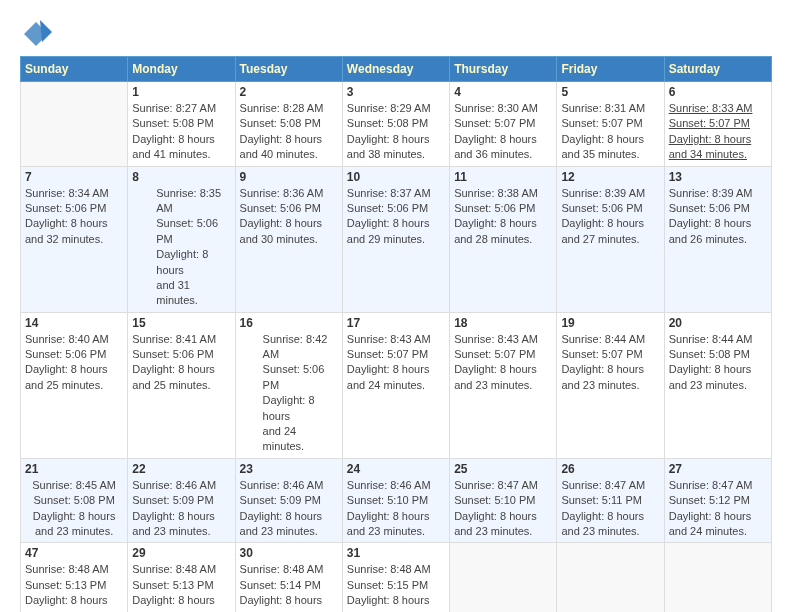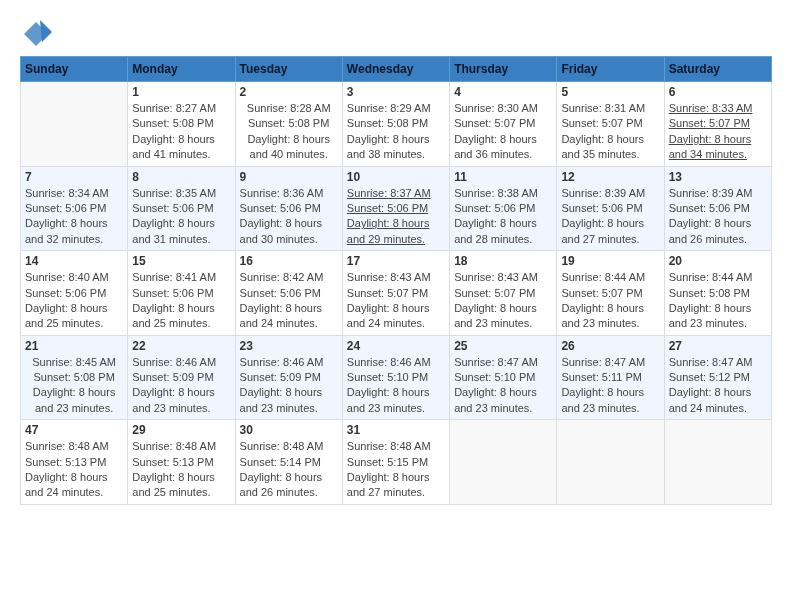--- a/index.html
+++ b/index.html
@@ -54,21 +54,21 @@
       font-size: 14px;
       color: #555;
     }
     .calendar {
       width: 100%;
       border-collapse: collapse;
       table-layout: fixed;
     }
     .calendar th {
       background-color: #3a7fc1;
-      color: #0f172a;
+      color: #fef9c3;
       font-size: 12px;
       font-weight: bold;
       padding: 5px 4px;
       text-align: left;
       border: 1px solid #5a9fd4;
     }
     .calendar td {
       border: 1px solid #ddd;
       vertical-align: top;
       padding: 3px 4px;
@@ -141,21 +141,21 @@
           <td class="empty"></td>
           <td>
             <span class="day-number">1</span>
             <div class="day-info" style="white-space: pre-line;">Sunrise: 8:27 AM
 Sunset: 5:08 PM
 Daylight: 8 hours
 and 41 minutes.</div>
           </td>
           <td>
             <span class="day-number">2</span>
-            <div class="day-info" style="white-space: pre-line; text-align: center;">Sunrise: 8:28 AM
+            <div class="day-info" style="white-space: pre-line;">Sunrise: 8:28 AM
 Sunset: 5:08 PM
 Daylight: 8 hours
 and 40 minutes.</div>
           </td>
           <td>
             <span class="day-number">3</span>
             <div class="day-info" style="white-space: pre-line;">Sunrise: 8:29 AM
 Sunset: 5:08 PM
 Daylight: 8 hours
 and 38 minutes.</div>
@@ -185,35 +185,35 @@
         <tr class="row-even">
           <td>
             <span class="day-number">7</span>
             <div class="day-info" style="white-space: pre-line;">Sunrise: 8:34 AM
 Sunset: 5:06 PM
 Daylight: 8 hours
 and 32 minutes.</div>
           </td>
           <td>
             <span class="day-number">8</span>
-            <div class="day-info" style="white-space: pre-line;">Sunrise: 8:35 AM
+            <div class="day-info" style="white-space: pre-line; margin-left: 24px;">Sunrise: 8:35 AM
 Sunset: 5:06 PM
 Daylight: 8 hours
 and 31 minutes.</div>
           </td>
           <td>
             <span class="day-number">9</span>
             <div class="day-info" style="white-space: pre-line;">Sunrise: 8:36 AM
 Sunset: 5:06 PM
 Daylight: 8 hours
 and 30 minutes.</div>
           </td>
           <td>
             <span class="day-number">10</span>
-            <div class="day-info" style="white-space: pre-line; text-decoration: underline;">Sunrise: 8:37 AM
+            <div class="day-info" style="white-space: pre-line;">Sunrise: 8:37 AM
 Sunset: 5:06 PM
 Daylight: 8 hours
 and 29 minutes.</div>
           </td>
           <td>
             <span class="day-number">11</span>
             <div class="day-info" style="white-space: pre-line;">Sunrise: 8:38 AM
 Sunset: 5:06 PM
 Daylight: 8 hours
 and 28 minutes.</div>
@@ -243,21 +243,21 @@
           </td>
           <td>
             <span class="day-number">15</span>
             <div class="day-info" style="white-space: pre-line;">Sunrise: 8:41 AM
 Sunset: 5:06 PM
 Daylight: 8 hours
 and 25 minutes.</div>
           </td>
           <td>
             <span class="day-number">16</span>
-            <div class="day-info" style="white-space: pre-line;">Sunrise: 8:42 AM
+            <div class="day-info" style="white-space: pre-line; margin-left: 23px;">Sunrise: 8:42 AM
 Sunset: 5:06 PM
 Daylight: 8 hours
 and 24 minutes.</div>
           </td>
           <td>
             <span class="day-number">17</span>
             <div class="day-info" style="white-space: pre-line;">Sunrise: 8:43 AM
 Sunset: 5:07 PM
 Daylight: 8 hours
 and 24 minutes.</div>

